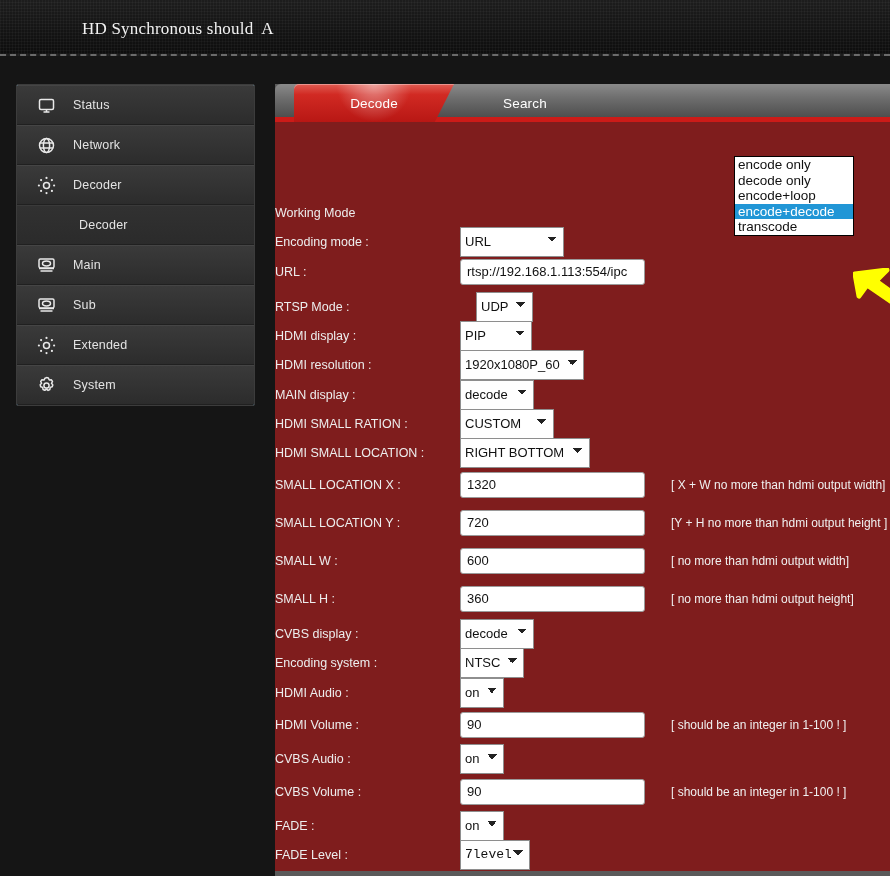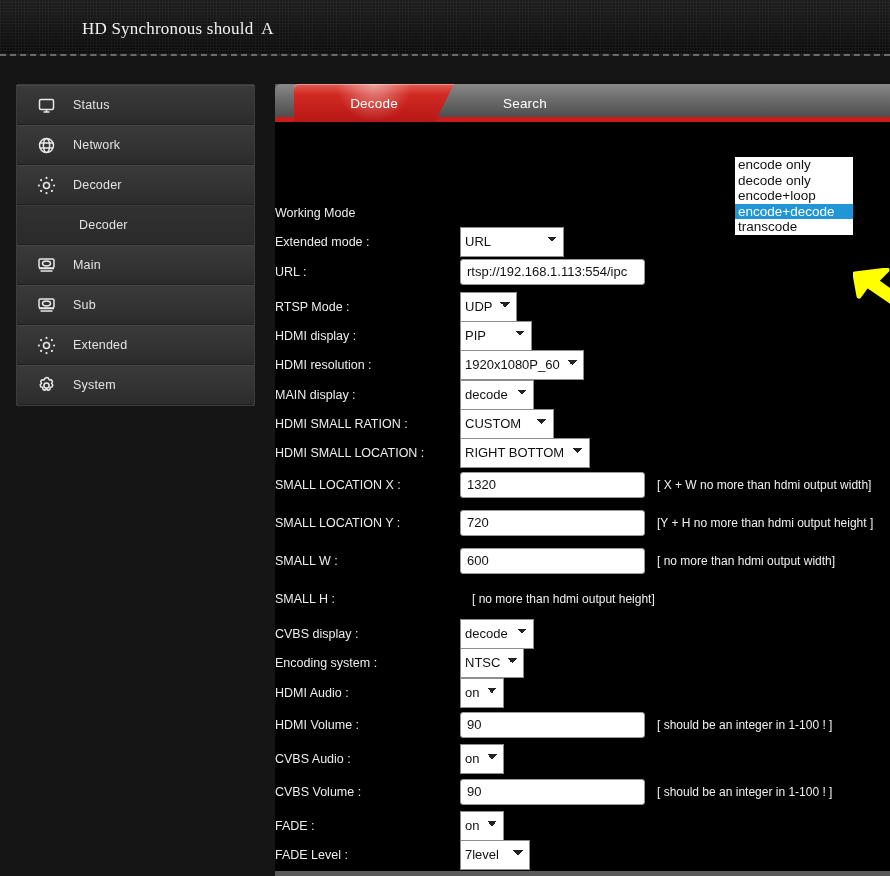--- a/index.html
+++ b/index.html
@@ -81,21 +81,21 @@
     box-shadow: inset 0 1px 0 rgba(255,255,255,.35);
   }
   .tab-decode::after{
     content:""; position:absolute; left:26%; top:0; width:48%; height:100%;
     background: radial-gradient(ellipse at 50% 0%, rgba(255,255,255,.45), rgba(255,255,255,0) 70%);
     pointer-events:none;
   }
   .tab-decode span { position: relative; z-index: 2; }
   .tab-search { left: 190px; width: 120px; }
 
-  .panel-body { position: relative; width: 100%; height: 749px; background: #000000; }
+  .panel-body { position: relative; width: 100%; height: 749px; background: #7f1d1d; }
 
   
   .row {
     position: absolute; left: 0; width: 615px; height: 29px;
     display: flex; align-items: center;
   }
   .lbl {
     width: 185px; padding-right: 10px;
     font-size: 12.5px; color: #ededed; white-space: nowrap;
   }
@@ -114,21 +114,21 @@
     background-size: 5px 5px, 5px 5px;
     background-repeat: no-repeat;
   }
   input.txt {
     background: #ffffff; color: #111; border: 1px solid #9a9a9a;
     border-radius: 3px; height: 26px; padding: 0 6px;
     font-family: "Liberation Sans", sans-serif; font-size: 13px;
   }
   input.txt.wide { width: 185px; }
   input.txt.url  { width: 185px; }
-  .hint { font-size: 12px; color: #f0f0f0; margin-left: 12px; white-space: nowrap; }
+  .hint { font-size: 12px; color: #f0f0f0; margin-left: 26px; white-space: nowrap; }
 
   
   .dd-open {
     position: absolute; left: 459px; top: 34px; width: 120px;
     background: #ffffff; border: 1px solid #000000; z-index: 30;
   }
   .dd-item {
     font-size: 13.5px; color: #111; line-height: 15.6px;
     padding: 0 3px; white-space: nowrap; cursor: pointer;
   }
@@ -263,32 +263,32 @@
         </svg>
       </div>
 
     <div class="row" style="top: 76px;">
           <div class="lbl">Working Mode</div>
           <div class="field">
             <div style="width: 120px; height: 21px;"></div>
           </div>
         </div>
         <div class="row" style="top: 105px;">
-          <div class="lbl">Extended mode :</div>
+          <div class="lbl">Encoding mode :</div>
           <div class="field">
             <select class="sel" style="width: 104px;"><option>URL</option></select>
           </div>
         </div>
         <div class="row" style="top: 135px;">
           <div class="lbl">URL :</div>
           <div class="field">
             <input class="txt url" type="text" value="rtsp://192.168.1.113:554/ipc" style="">
           </div>
         </div>
-        <div class="row" style="top: 170px;">
+        <div class="row" style="top: 170px; gap: 16px;">
           <div class="lbl">RTSP Mode :</div>
           <div class="field">
             <select class="sel" style="width: 57px;"><option>UDP</option></select>
           </div>
         </div>
         <div class="row" style="top: 199px;">
           <div class="lbl">HDMI display :</div>
           <div class="field">
             <select class="sel" style="width: 72px;"><option>PIP</option></select>
           </div>
@@ -334,20 +334,21 @@
         <div class="row" style="top: 424px;">
           <div class="lbl">SMALL W :</div>
           <div class="field">
             <input class="txt wide" type="text" value="600" style="">
             <div class="hint">[ no more than hdmi output width]</div>
           </div>
         </div>
         <div class="row" style="top: 462px;">
           <div class="lbl">SMALL H :</div>
           <div class="field">
+            <input class="txt wide" type="text" value="360" style="">
             <div class="hint">[ no more than hdmi output height]</div>
           </div>
         </div>
         <div class="row" style="top: 497px;">
           <div class="lbl">CVBS display :</div>
           <div class="field">
             <select class="sel" style="width: 74px;"><option>decode</option></select>
           </div>
         </div>
         <div class="row" style="top: 526px;">
@@ -384,18 +385,18 @@
         </div>
         <div class="row" style="top: 689px;">
           <div class="lbl">FADE :</div>
           <div class="field">
             <select class="sel" style="width: 44px;"><option>on</option></select>
           </div>
         </div>
         <div class="row" style="top: 718px;">
           <div class="lbl">FADE Level :</div>
           <div class="field">
-            <select class="sel" style="width: 70px;"><option>7level</option></select>
+            <select class="sel" style="width: 70px; font-family: Liberation Mono, monospace;"><option>7level</option></select>
           </div>
         </div>
       </div>
   </div>
 </div>
 
 </body></html>

